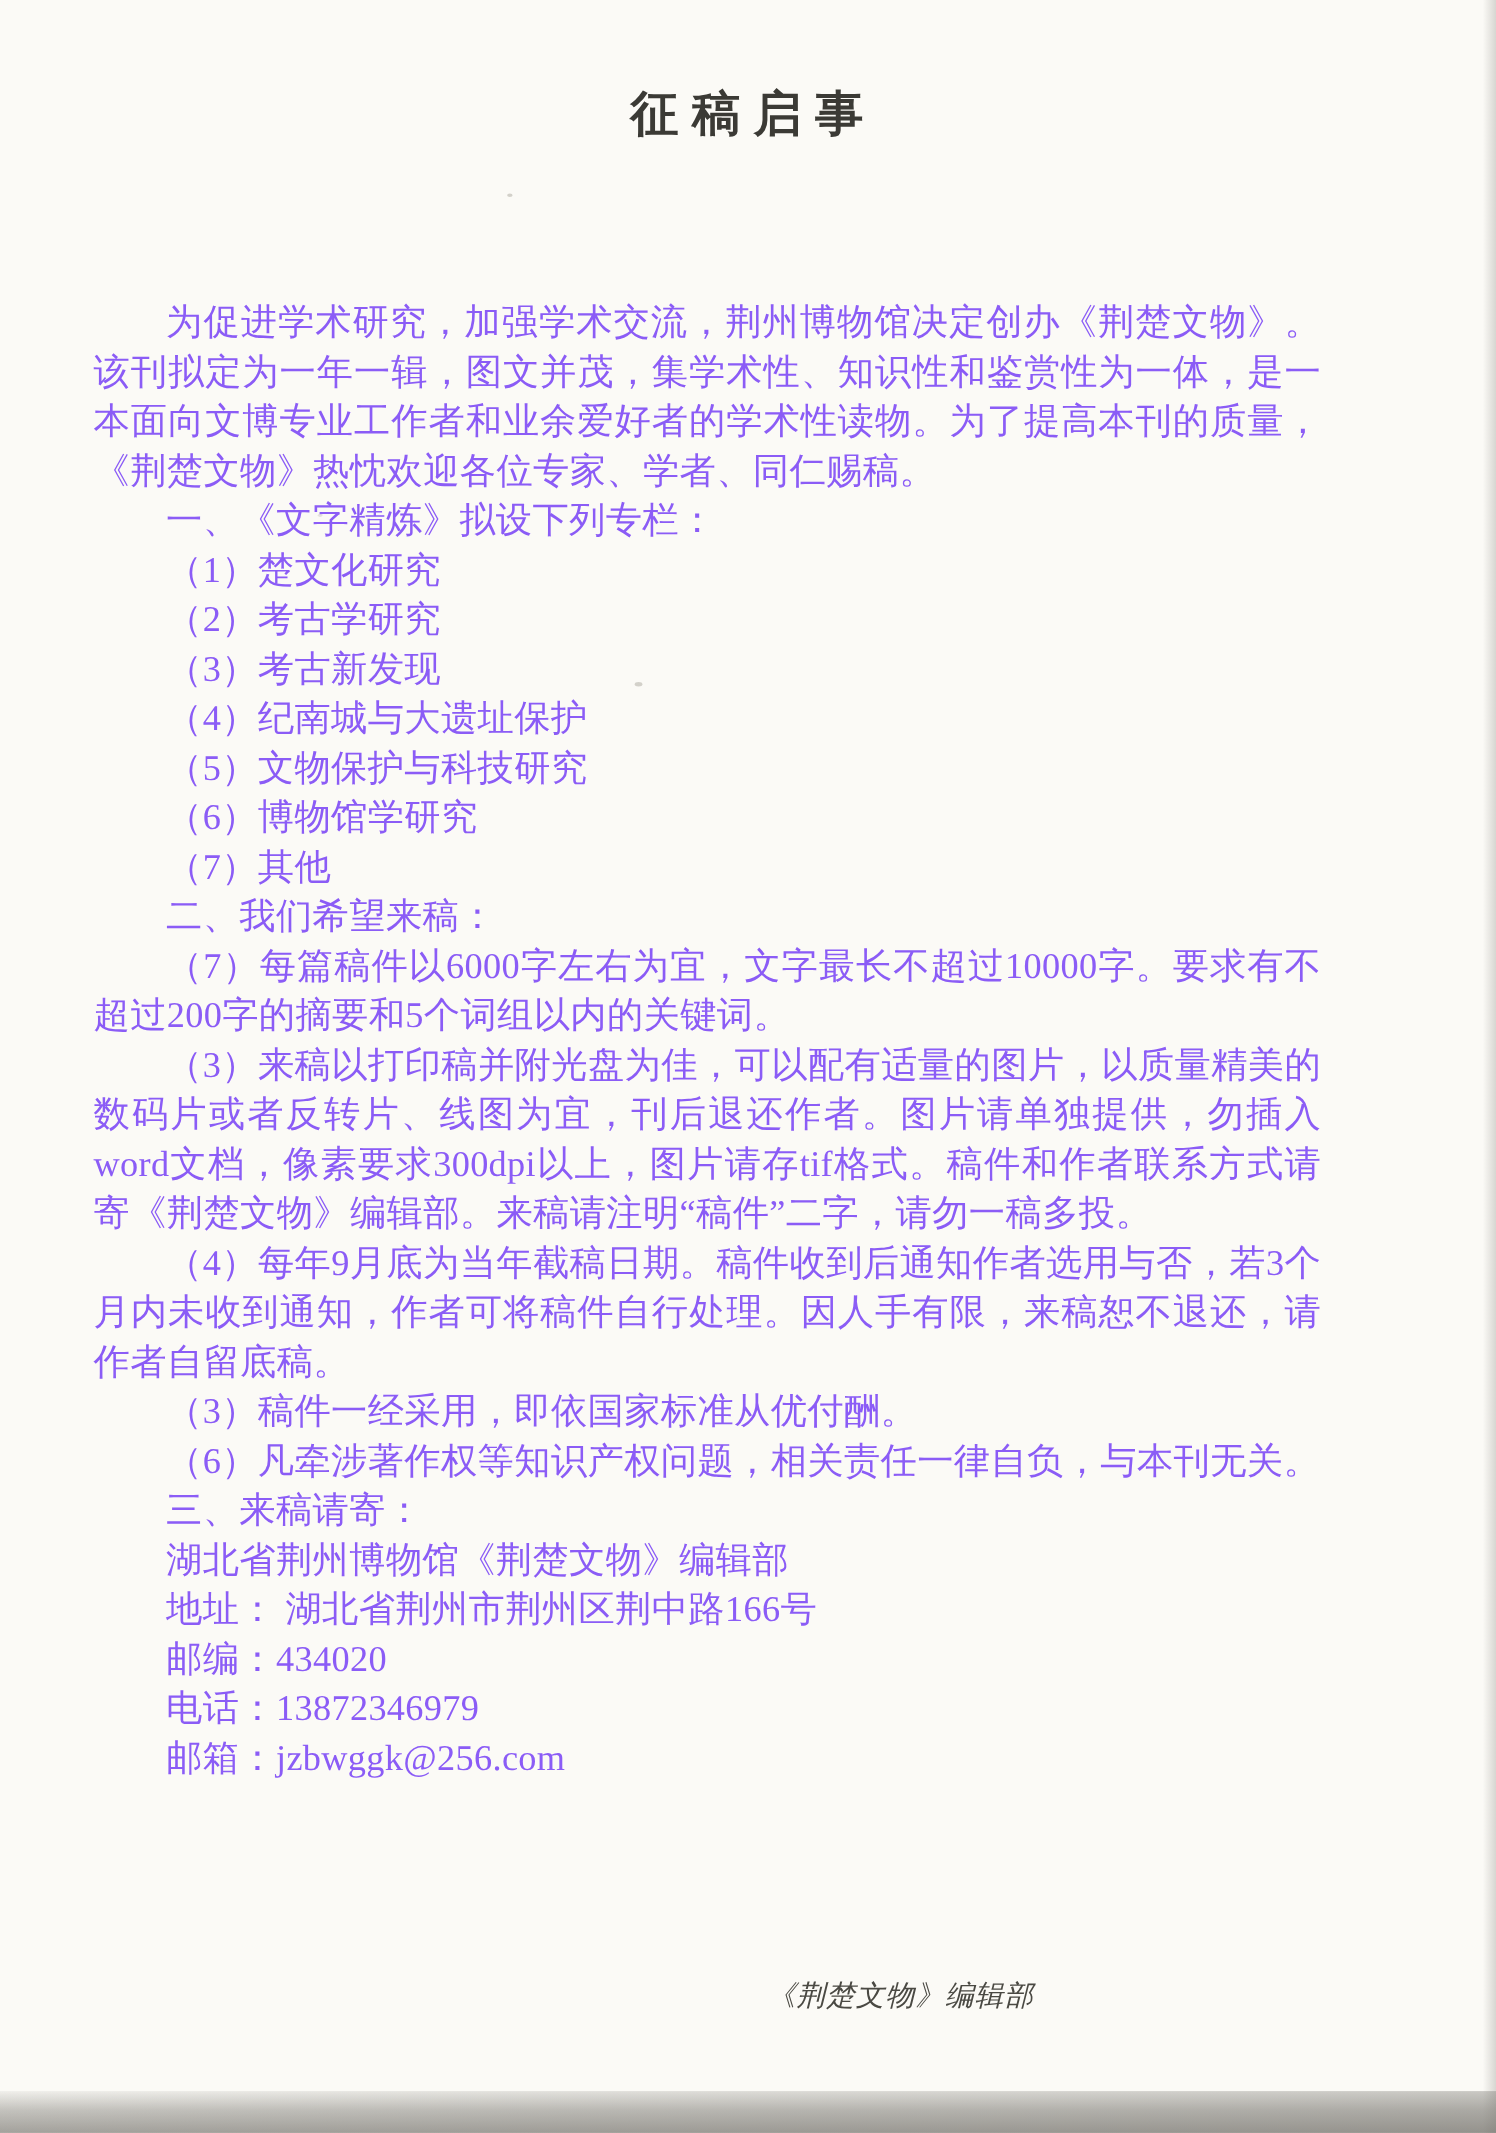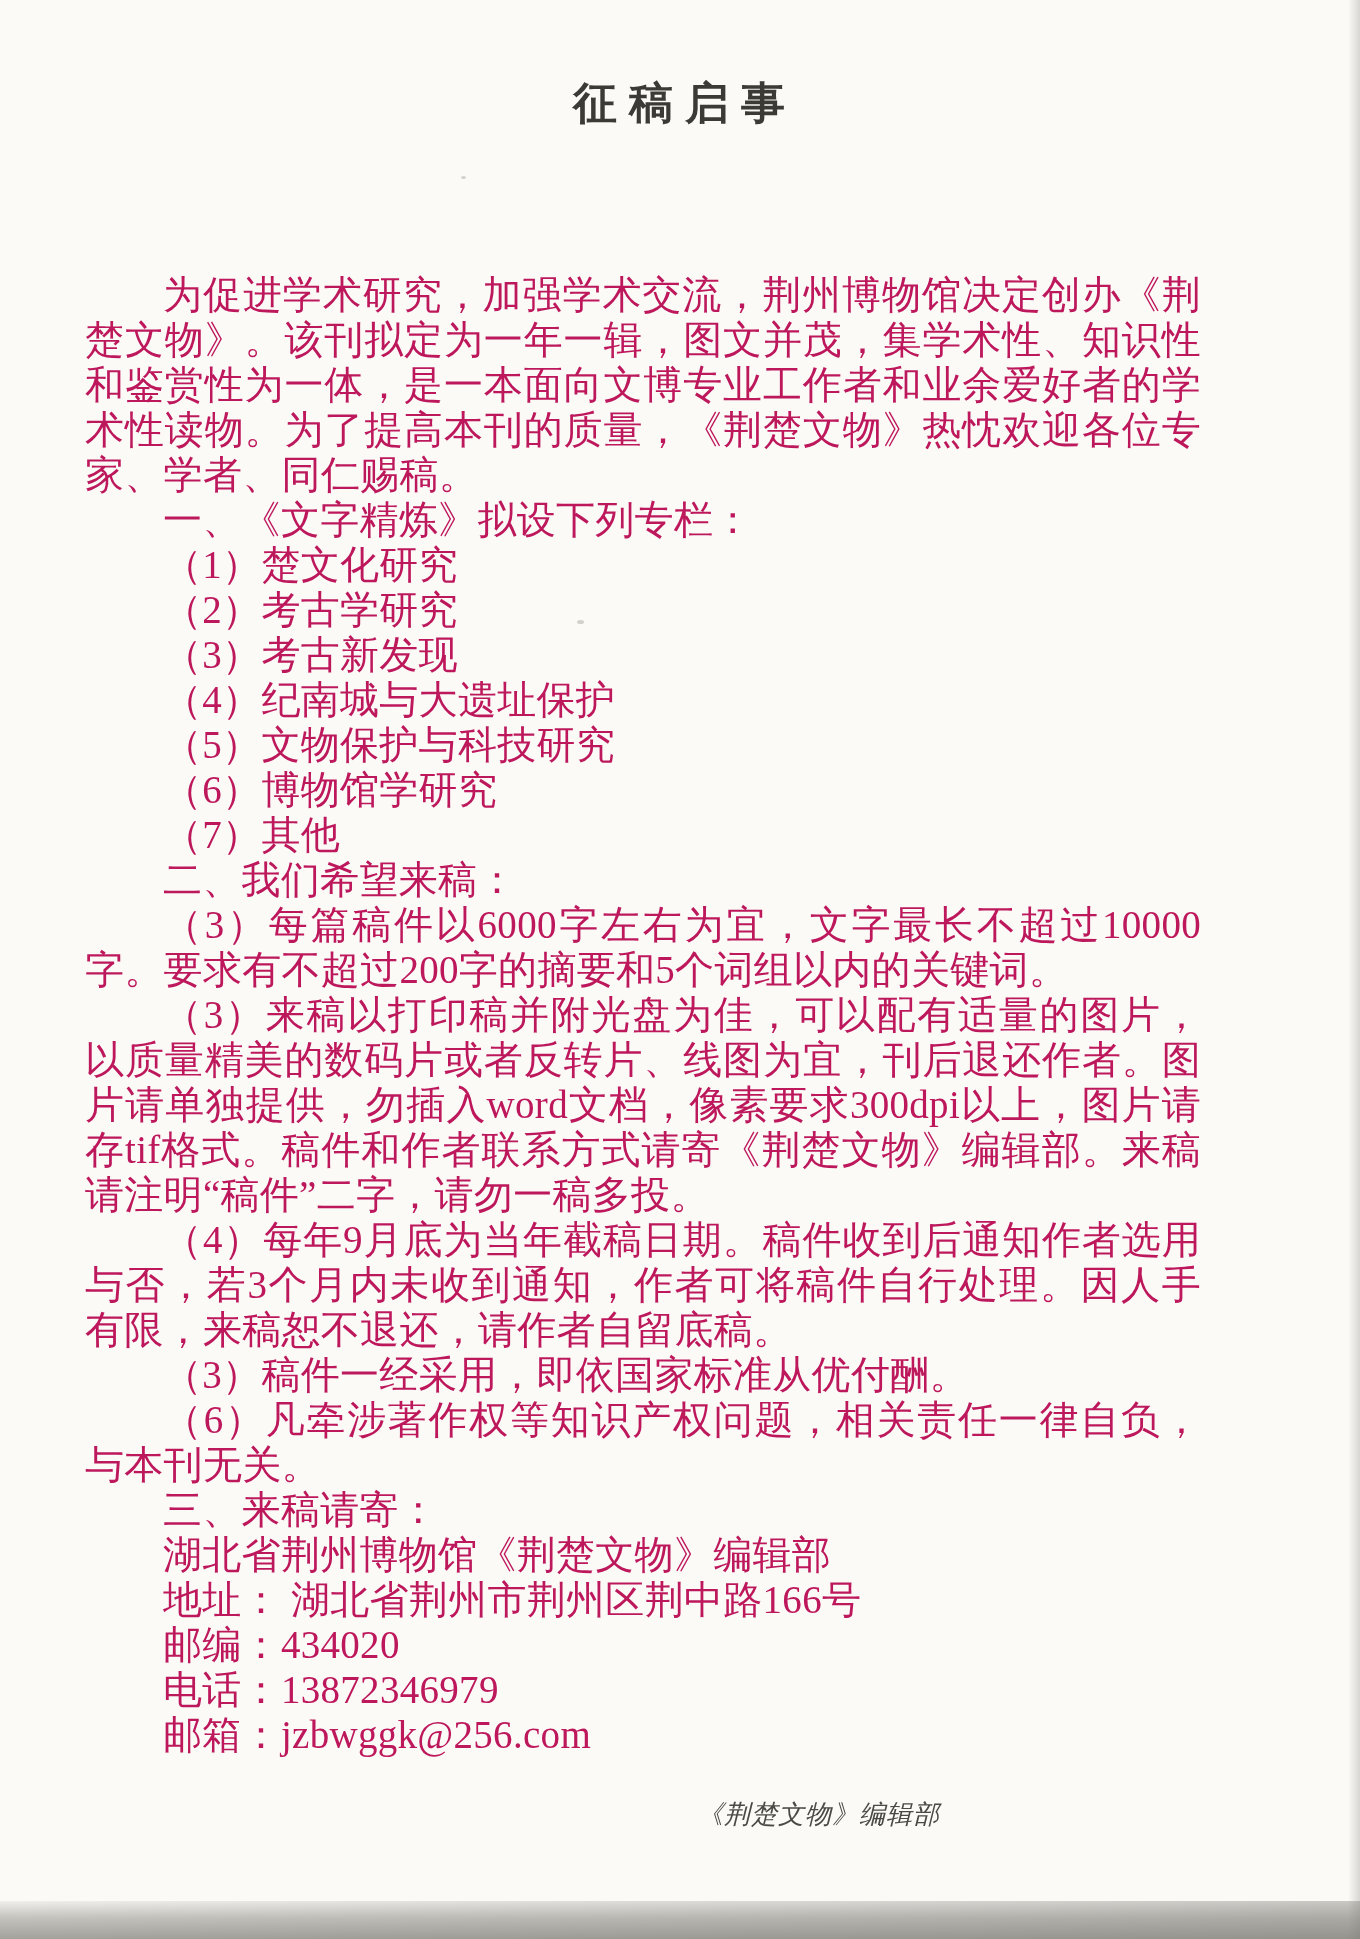--- a/index.html
+++ b/index.html
@@ -28,23 +28,23 @@
     letter-spacing: 12px;
     margin-left: 10px; 
     color: #3b3a35;
   }
   .content {
     width: 1116px;
     margin: 144px 0 0 85px;
   }
   .para {
     margin: 0;
-    font-size: 39px;
+    font-size: 33px;
     line-height: 45px;
-    color: #be185d;
+    color: #8b5cf6;
     text-align: justify;
     text-indent: 2em;
     letter-spacing: 0.3px;
   }
   .signature {
     position: absolute;
     top: 1797px;
     left: 0;
     width: 940px;
     text-align: right;
@@ -93,21 +93,21 @@
     <p class="para">为促进学术研究，加强学术交流，荆州博物馆决定创办《荆楚文物》。该刊拟定为一年一辑，图文并茂，集学术性、知识性和鉴赏性为一体，是一本面向文博专业工作者和业余爱好者的学术性读物。为了提高本刊的质量，《荆楚文物》热忱欢迎各位专家、学者、同仁赐稿。</p>
     <p class="para">一、《文字精炼》拟设下列专栏：</p>
     <p class="para">（1）楚文化研究</p>
     <p class="para">（2）考古学研究</p>
     <p class="para">（3）考古新发现</p>
     <p class="para">（4）纪南城与大遗址保护</p>
     <p class="para">（5）文物保护与科技研究</p>
     <p class="para">（6）博物馆学研究</p>
     <p class="para">（7）其他</p>
     <p class="para">二、我们希望来稿：</p>
-    <p class="para">（3）每篇稿件以6000字左右为宜，文字最长不超过10000字。要求有不超过200字的摘要和5个词组以内的关键词。</p>
+    <p class="para">（7）每篇稿件以6000字左右为宜，文字最长不超过10000字。要求有不超过200字的摘要和5个词组以内的关键词。</p>
     <p class="para">（3）来稿以打印稿并附光盘为佳，可以配有适量的图片，以质量精美的数码片或者反转片、线图为宜，刊后退还作者。图片请单独提供，勿插入word文档，像素要求300dpi以上，图片请存tif格式。稿件和作者联系方式请寄《荆楚文物》编辑部。来稿请注明“稿件”二字，请勿一稿多投。</p>
     <p class="para">（4）每年9月底为当年截稿日期。稿件收到后通知作者选用与否，若3个月内未收到通知，作者可将稿件自行处理。因人手有限，来稿恕不退还，请作者自留底稿。</p>
     <p class="para">（3）稿件一经采用，即依国家标准从优付酬。</p>
     <p class="para">（6）凡牵涉著作权等知识产权问题，相关责任一律自负，与本刊无关。</p>
     <p class="para">三、来稿请寄：</p>
     <p class="para">湖北省荆州博物馆《荆楚文物》编辑部</p>
     <p class="para">地址： 湖北省荆州市荆州区荆中路166号</p>
     <p class="para">邮编：434020</p>
     <p class="para">电话：13872346979</p>
     <p class="para">邮箱：jzbwggk@256.com</p>

